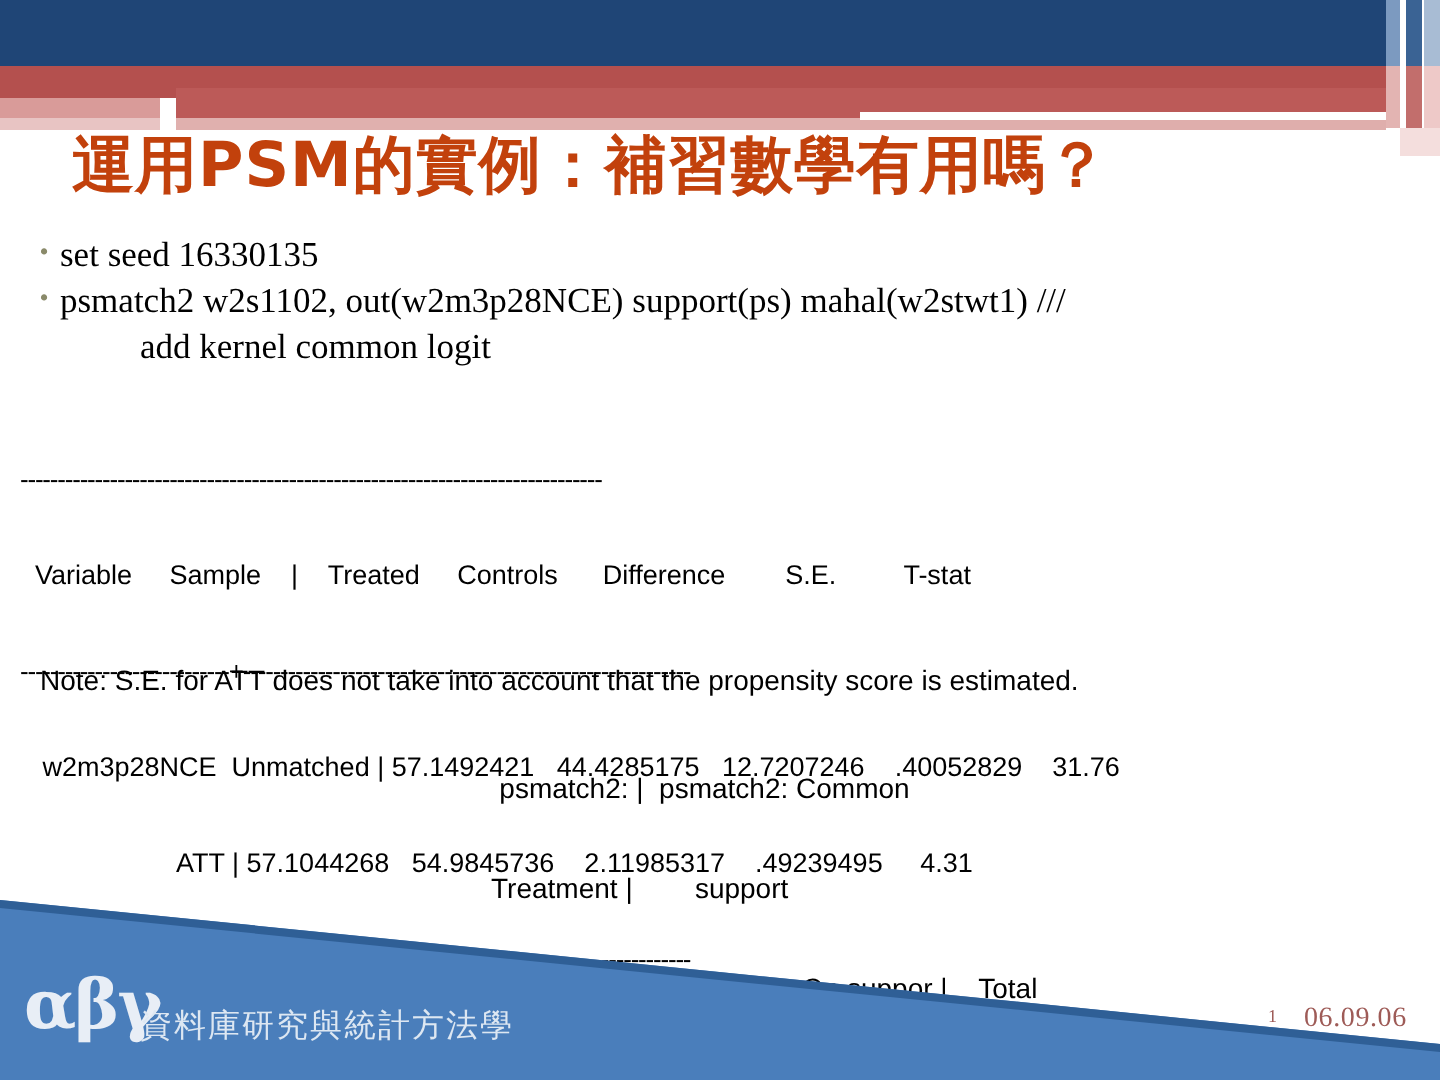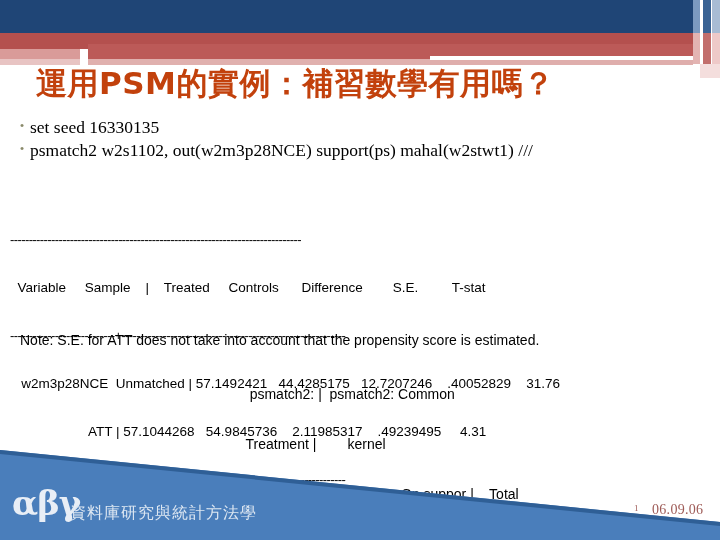--- a/index.html
+++ b/index.html
@@ -183,36 +183,37 @@
 
 <div class="bullets">
   <div class="bullet-row">
     <span class="bullet-dot">•</span>
     <span class="bullet-text">set seed 16330135</span>
   </div>
   <div class="bullet-row">
     <span class="bullet-dot">•</span>
     <span class="bullet-text">psmatch2 w2s1102, out(w2m3p28NCE) support(ps) mahal(w2stwt1)  ///</span>
   </div>
+  <div class="bullet-cont">add kernel common logit</div>
 </div>
 
 <div class="out out-block1">
   <div class="ln rule">------------------------------------------------------------------------------</div>
   <div class="ln">  Variable     Sample    |    Treated     Controls      Difference        S.E.         T-stat</div>
   <div class="ln rule">----------------------------+------------------------------------------------------------</div>
   <div class="ln">   w2m3p28NCE  Unmatched | 57.1492421   44.4285175   12.7207246    .40052829    31.76</div>
   <div class="ln">                     ATT | 57.1044268   54.9845736    2.11985317    .49239495     4.31</div>
   <div class="ln rule">----------------------------+------------------------------------------------------------</div>
 </div>
 
 <div class="note-line">Note: S.E. for ATT does not take into account that the propensity score is estimated.</div>
 
 <div class="out-block2">
   <div class="ln">   psmatch2: |  psmatch2: Common</div>
-  <div class="ln">  Treatment |        kernel</div>
+  <div class="ln">  Treatment |        support</div>
   <div class="ln"> assignment | Off suppo    On suppor |    Total</div>
   <div class="ln rule">  -----------+----------------------------+----------</div>
   
   
   
   
 </div>
 
 <svg class="footer-wedge" viewBox="0 0 720 90" preserveAspectRatio="none">
   <polygon points="0,0 720,72 720,90 0,90" fill="#4a7ebb"></polygon>

